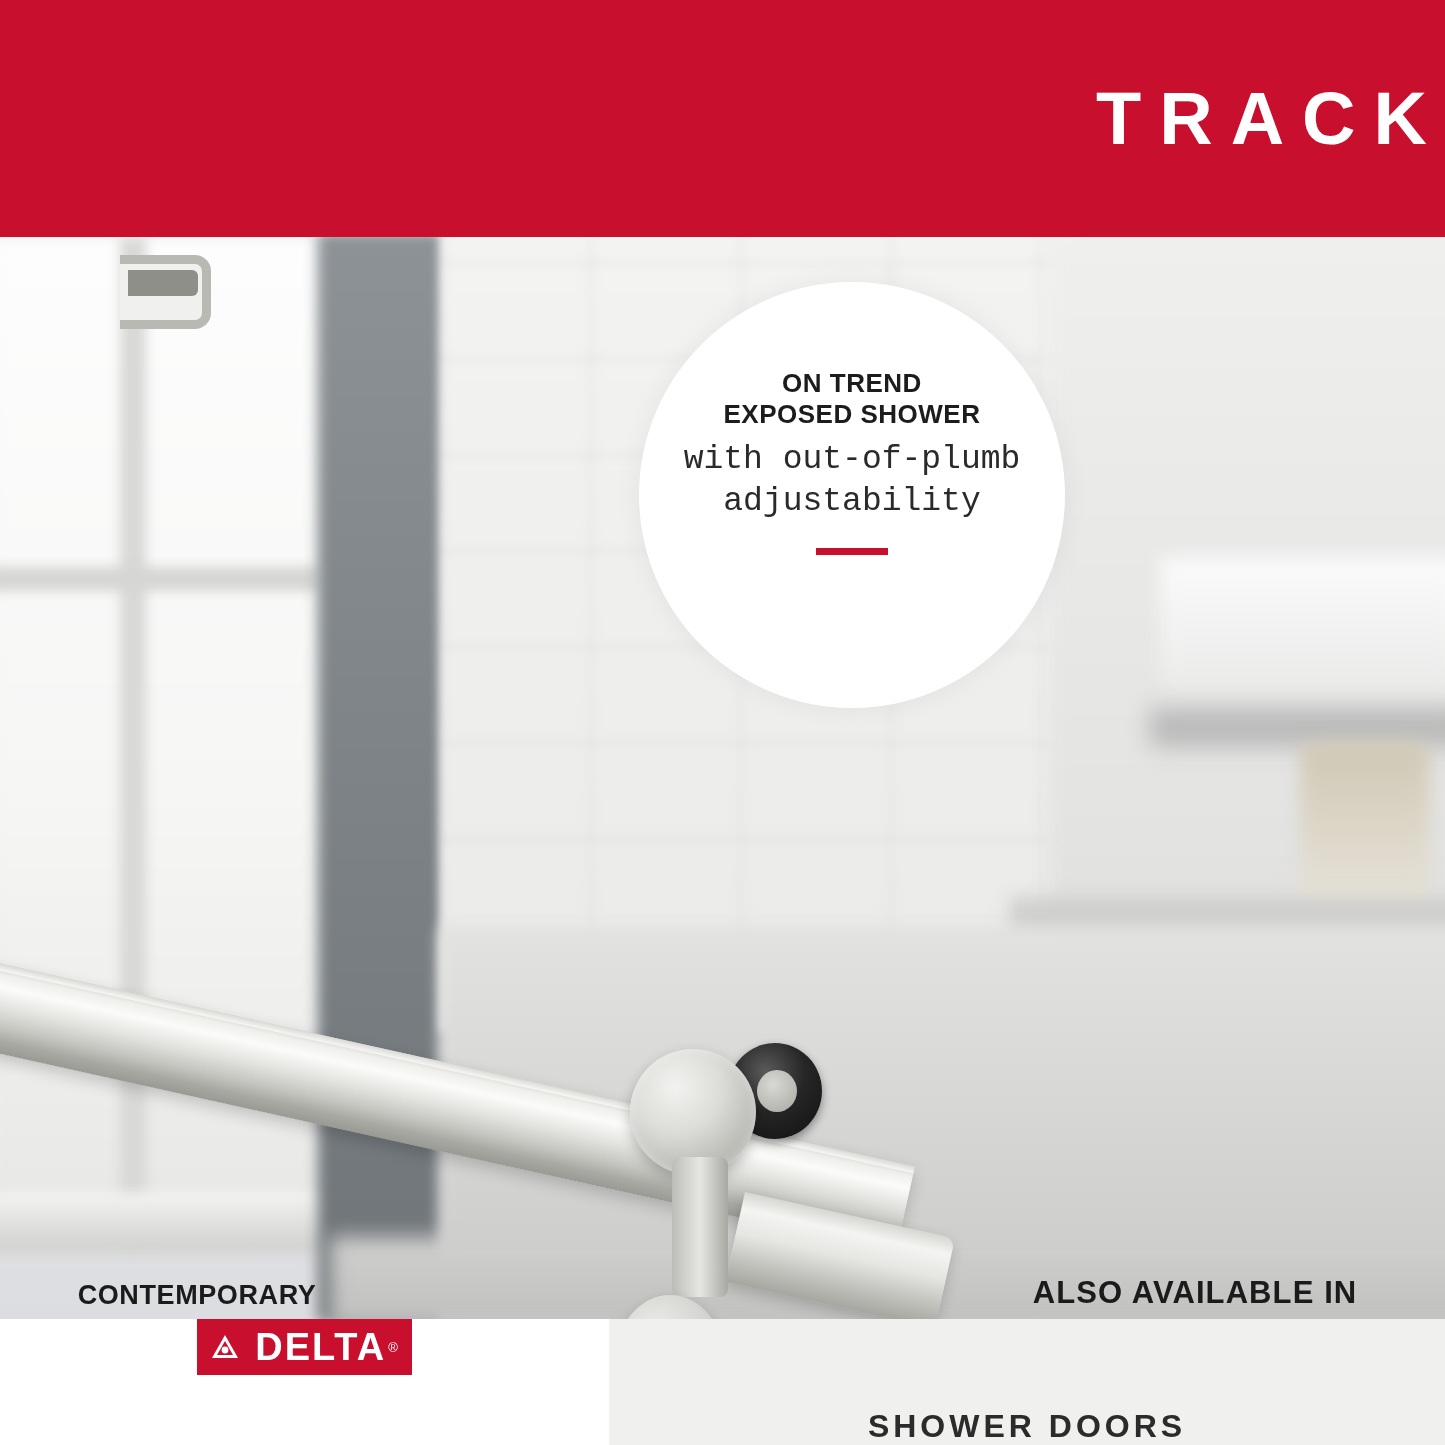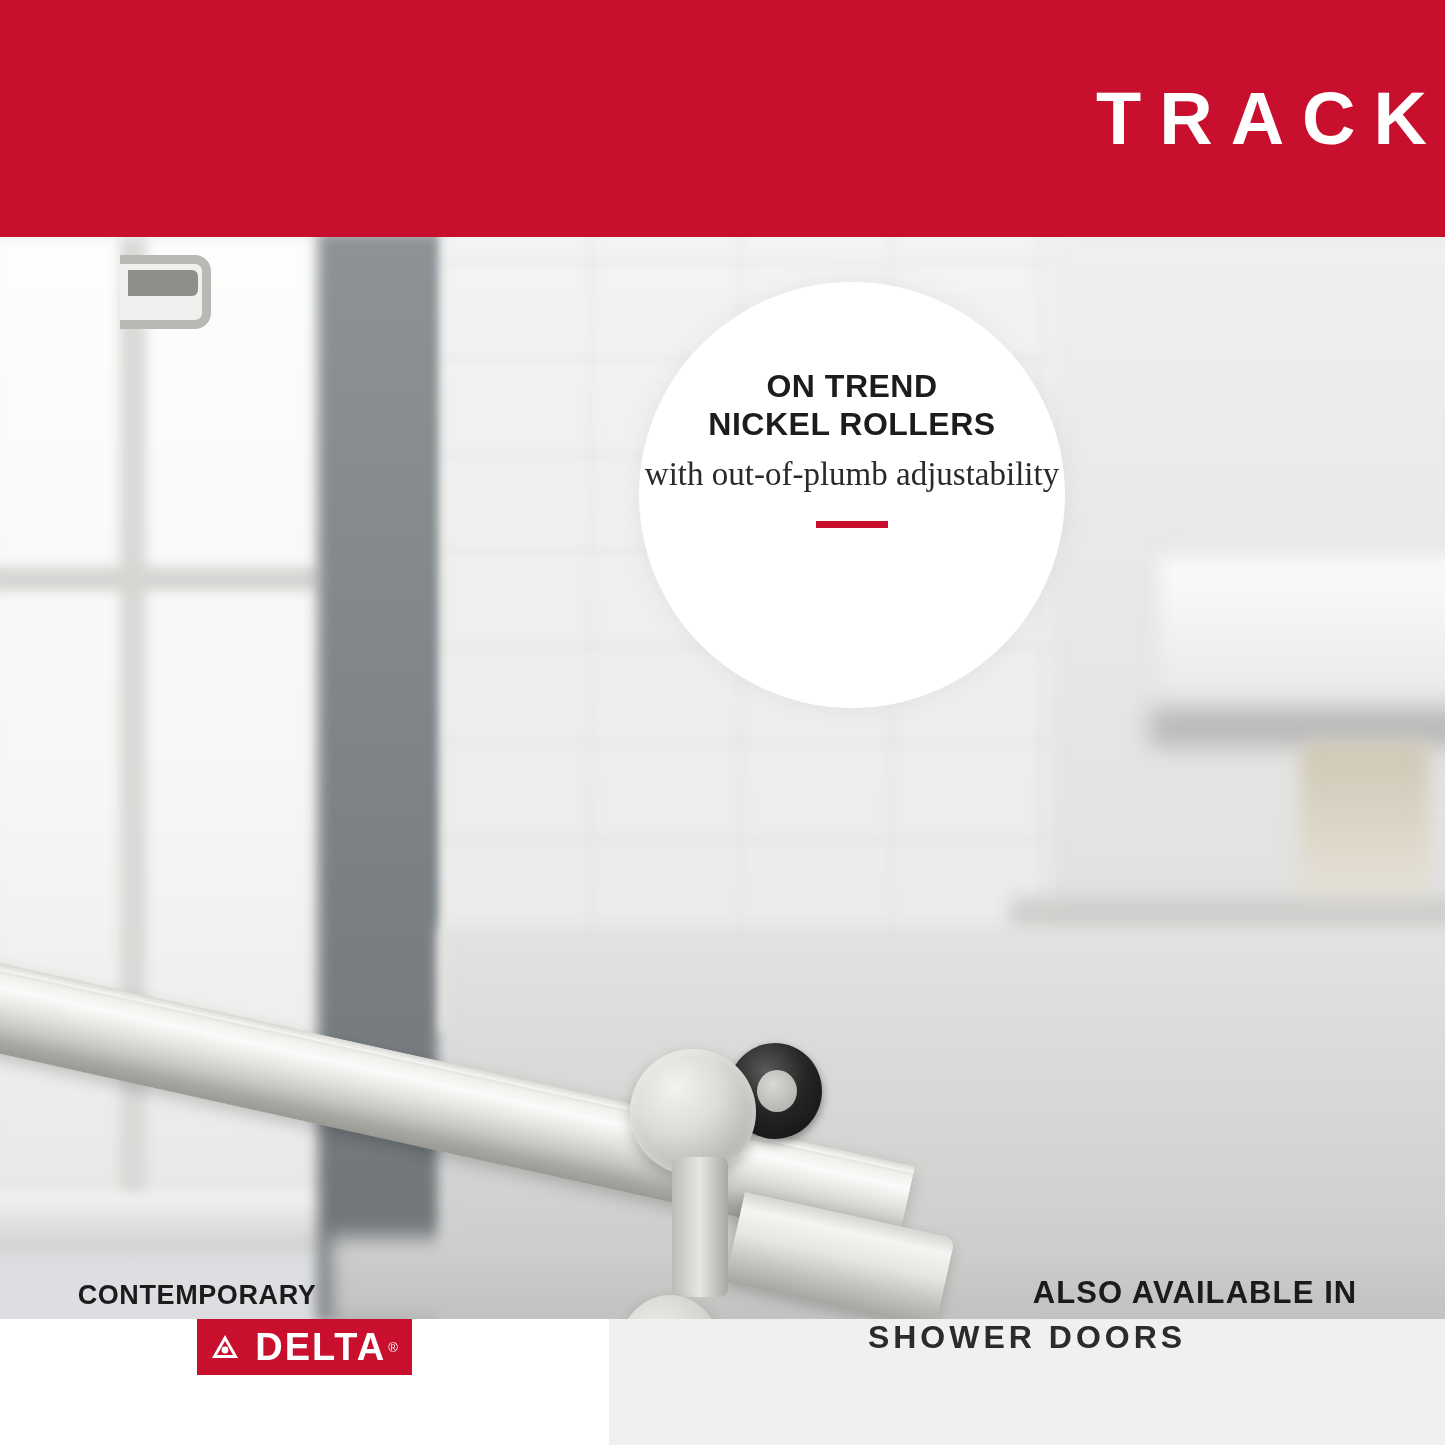--- a/index.html
+++ b/index.html
@@ -255,30 +255,30 @@
     display: flex;
     flex-direction: column;
     align-items: center;
     justify-content: flex-start;
     padding-top: 86px;
     box-sizing: border-box;
     box-shadow: 0 0 28px rgba(0,0,0,0.06);
   }
   .badge-line1, .badge-line2 {
     color: #1c1c1c;
-    font-size: 32px;
+    font-size: 26px;
     font-weight: bold;
     letter-spacing: 0.5px;
     line-height: 1.18;
     text-align: center;
   }
   .badge-sub {
     margin-top: 10px;
     color: #2a2a2a;
-    font-family: Liberation Serif, serif;
+    font-family: Liberation Mono, monospace;
     font-size: 33px;
     line-height: 1.25;
     text-align: center;
   }
   .badge-rule {
     margin-top: 26px;
     width: 72px;
     height: 7px;
     background: #c8102e;
   }
@@ -325,21 +325,21 @@
     background: #ffffff;
     display: flex;
     align-items: flex-start;
     justify-content: center;
   }
   .footer-right {
     width: 836px;
     height: 126px;
     background: #f0f0ee;
     display: flex;
-    align-items: flex-start;
+    align-items: flex-end;
     justify-content: center;
   }
   .footer-right-text {
     color: #2b2b2b;
     font-size: 32px;
     font-weight: bold;
     letter-spacing: 4px;
   }
   .delta-logo {
     display: flex;
@@ -407,21 +407,21 @@
     <div class="track-lower-slot-in"></div>
 
     <div class="roller-black"></div>
     <div class="roller-big"></div>
     <div class="roller-black-hub"></div>
     <div class="roller-stem"></div>
     <div class="roller-small"></div>
 
     <div class="badge">
       <div class="badge-line1">ON TREND</div>
-      <div class="badge-line2">NICKEL ROLLERS</div>
+      <div class="badge-line2">EXPOSED SHOWER</div>
       <div class="badge-sub">with out-of-plumb adjustability</div>
       <div class="badge-rule"></div>
     </div>
 
     <div class="left-caption">CONTEMPORARY TRACK IN BRUSHED NICKEL</div>
 
     <div class="finishes">
       <div class="finishes-title">ALSO AVAILABLE IN</div>
 
     </div>

